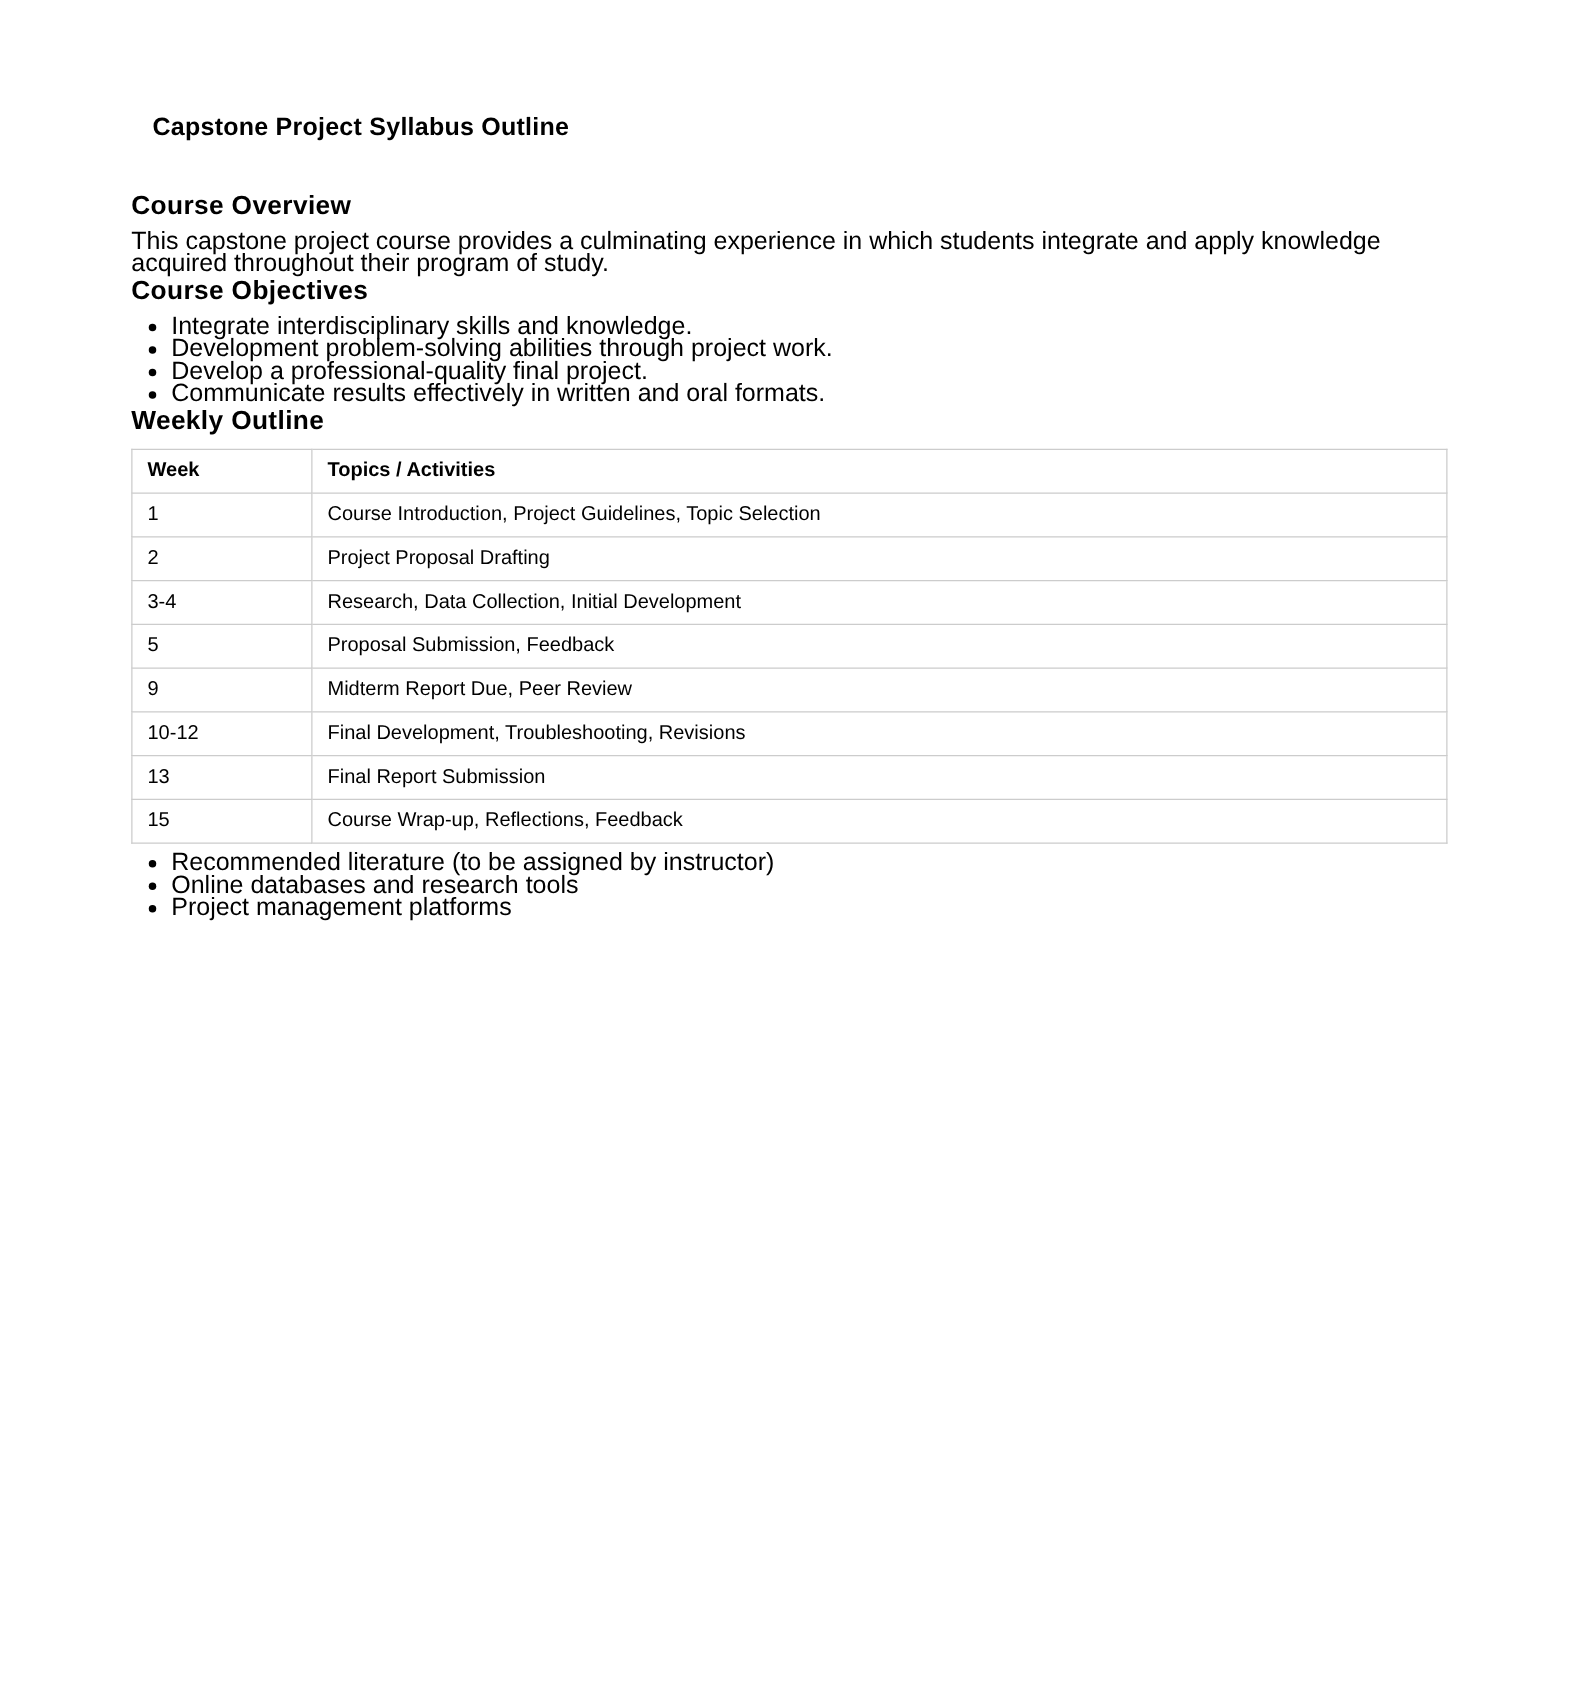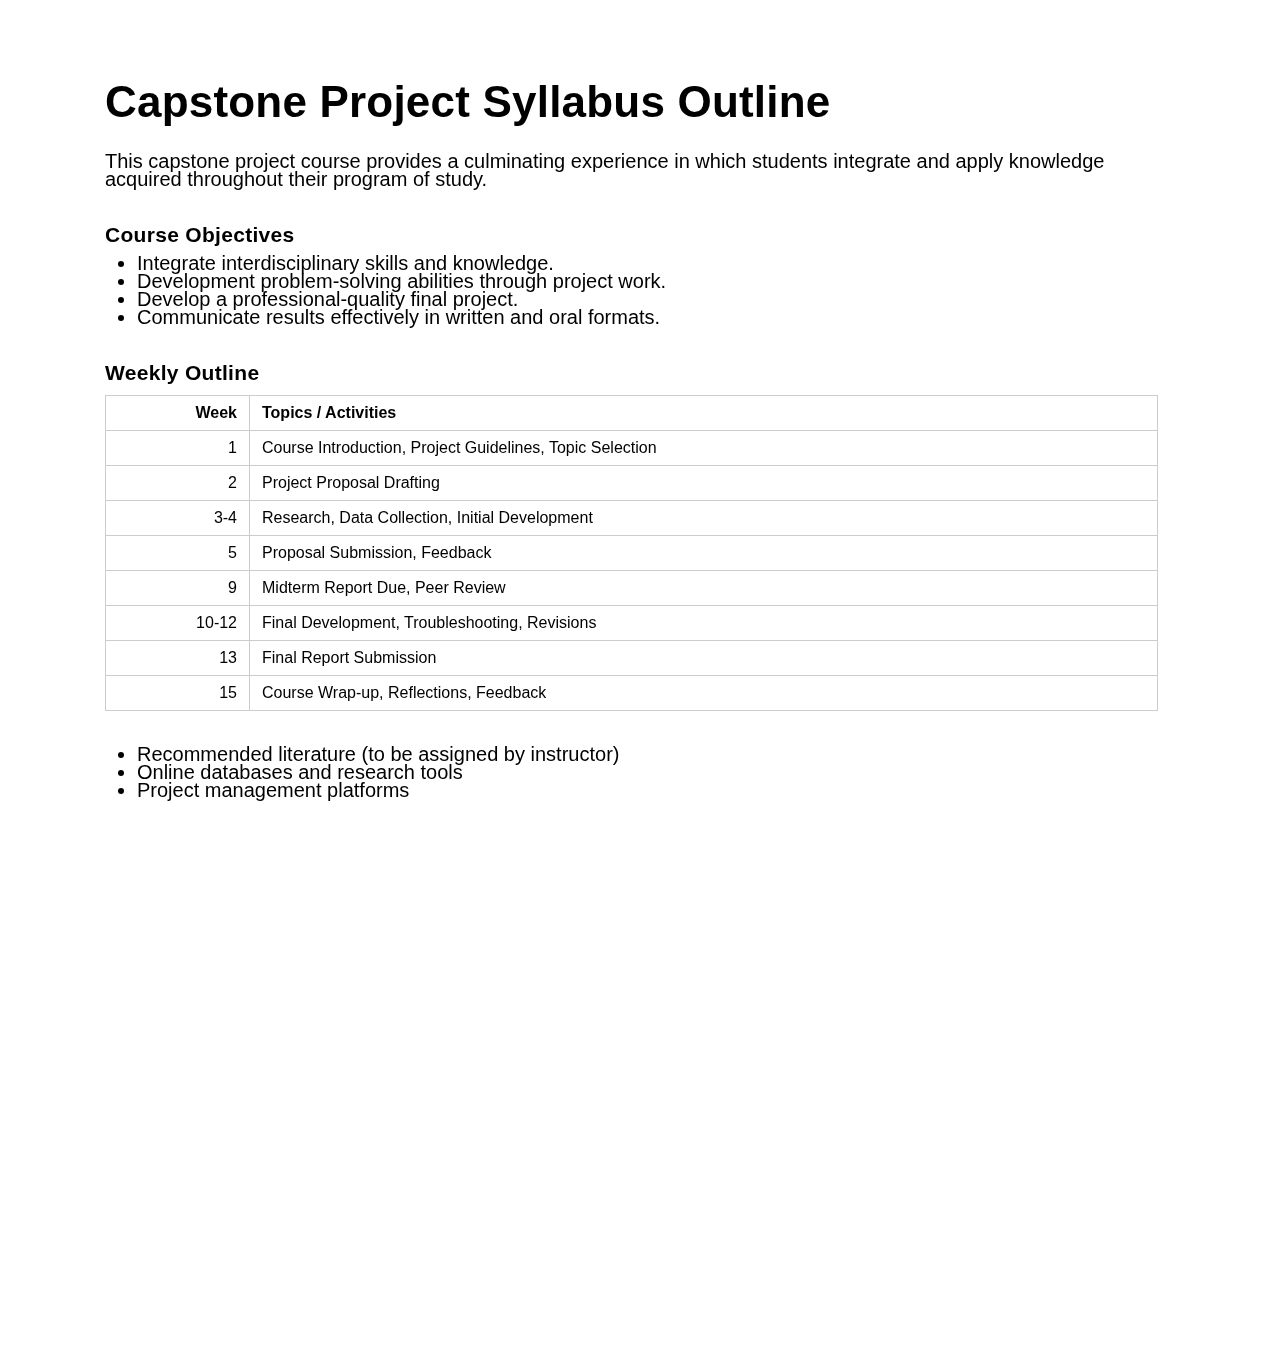--- a/index.html
+++ b/index.html
@@ -4,50 +4,51 @@
 <style>
   html, body { margin: 0; padding: 0; background: #ffffff; }
   body {
     font-family: "Liberation Sans", sans-serif;
     color: #000;
     width: 1263px;
     min-height: 1351px;
   }
   .page { padding: 64px 105px 0 105px; }
   h1 {
-    font-size: 44px; font-weight: bold; margin: 20px 0 0 0; line-height: 36px;
+    font-size: 20px; font-weight: bold; margin: 20px 0 0 17px; line-height: 36px;
     letter-spacing: 0.2px;
   }
   h2 {
     font-size: 21px; font-weight: bold; margin: 0; line-height: 26px;
     letter-spacing: 0.3px;
   }
   p, li { font-size: 20px; line-height: 18px; }
   p { margin: 6px 0 0 0; }
   ul, ol { margin: 6px 0 0 0; padding-left: 32px; }
-  .sec { margin-top: 34px; }
+  .sec { }
   .sec-first { margin-top: 32px; }
   table {
     border-collapse: collapse; width: 1053px; margin-top: 9px;
     font-size: 16px;
   }
   th, td {
     border: 1px solid #cccccc; text-align: left; padding: 0 12px;
     height: 34px; line-height: 18px;
   }
   th { font-weight: bold; }
-  td.week, th.week { width: 119px; text-align: right; }
+  td.week, th.week { width: 119px; }
 </style>
 </head>
 <body>
 
 <div class="page">
   <h1>Capstone Project Syllabus Outline</h1>
 
   <section class="sec-first">
+    <h2>Course Overview</h2>
     <p>This capstone project course provides a culminating experience in which students integrate and apply knowledge acquired throughout their program of study.</p>
   </section>
 
   <section class="sec">
     <h2>Course Objectives</h2>
     <ul>
       <li>Integrate interdisciplinary skills and knowledge.</li>
       <li>Development problem-solving abilities through project work.</li>
       <li>Develop a professional-quality final project.</li>
       <li>Communicate results effectively in written and oral formats.</li>

